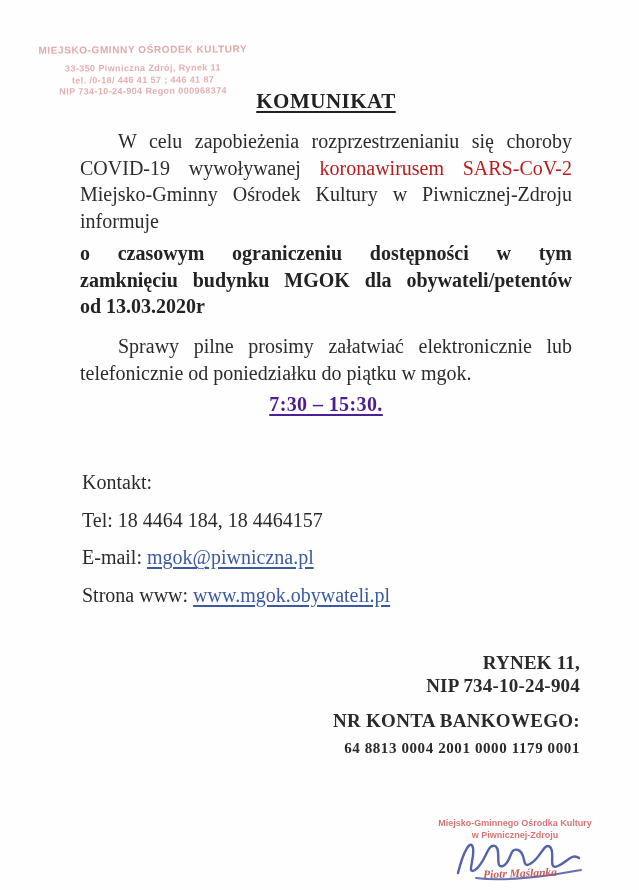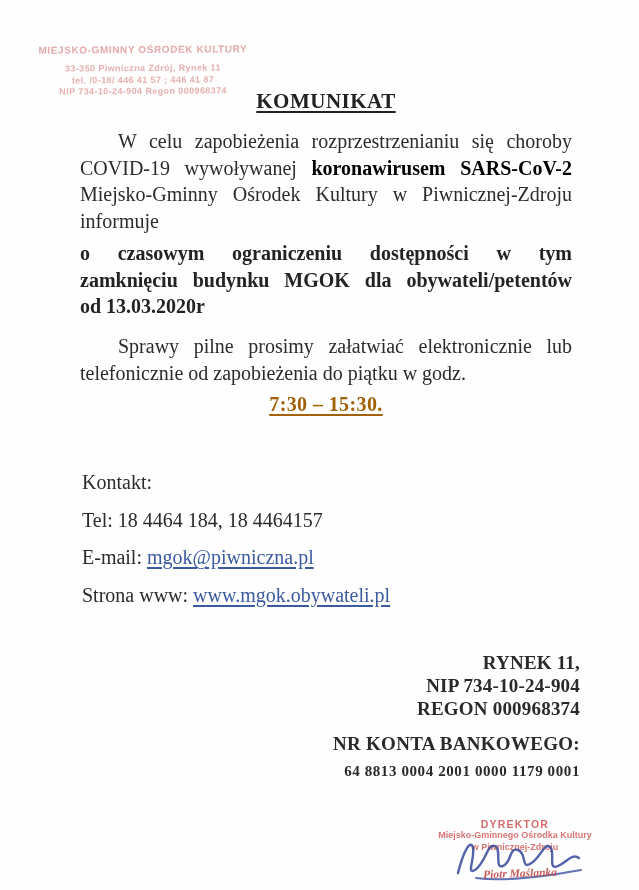--- a/index.html
+++ b/index.html
@@ -39,25 +39,25 @@
     text-decoration:underline;text-decoration-thickness:2px;text-underline-offset:3px;
     letter-spacing:.5px;
   }
   .para{position:absolute;left:80px;width:492px;font-size:20px;line-height:26.5px;}
   .para1{top:128px;}
   .para2{top:240px;font-weight:bold;color:#232323;}
   .para3{top:333px;}
   .jline{text-align:justify;text-align-last:justify;}
   .lline{text-align:left;}
   .indent{padding-left:38px;}
-  .b{font-weight:bold;color:#000000;}
+  .b{font-weight:normal;color:#b91c1c;}
 
   .hours{
     position:absolute;left:80px;top:393px;width:492px;
-    text-align:center;font-weight:bold;font-size:20px;color:#a16207;
+    text-align:center;font-weight:bold;font-size:20px;color:#4c1d95;
     text-decoration:underline;text-decoration-thickness:1.8px;text-underline-offset:3px;
     letter-spacing:.4px;
   }
 
   
   .contact{position:absolute;left:82px;top:468px;width:460px;font-size:20px;}
   .contact .c-line{height:37.5px;line-height:28px;}
   .link{
     color:var(--link-blue);
     text-decoration:underline;text-underline-offset:3px;
@@ -112,42 +112,40 @@
   </div>
 
   <div class="para para2">
     <div class="jline">o czasowym ograniczeniu dostępności w tym</div>
     <div class="jline">zamknięciu budynku MGOK dla obywateli/petentów</div>
     <div class="lline">od 13.03.2020r</div>
   </div>
 
   <div class="para para3">
     <div class="jline indent">Sprawy pilne prosimy załatwiać elektronicznie lub</div>
-    <div class="lline">telefonicznie od zapobieżenia do piątku w godz.</div>
+    <div class="lline">telefonicznie od poniedziałku do piątku w mgok.</div>
   </div>
 
   <div class="hours">7:30 – 15:30.</div>
 
   <div class="contact">
     <div class="c-line">Kontakt:</div>
     <div class="c-line">Tel: 18 4464 184, 18 4464157</div>
     <div class="c-line"><span>E-mail: </span><a class="link">mgok@piwniczna.pl</a></div>
     <div class="c-line"><span>Strona www: </span><a class="link">www.mgok.obywateli.pl</a></div>
   </div>
 
   <div class="address">
     <div>RYNEK 11,</div>
     <div>NIP 734-10-24-904</div>
-    <div>REGON 000968374</div>
     <div class="bank-heading">NR KONTA BANKOWEGO:</div>
     <div class="bank-account">64 8813 0004 2001 0000 1179 0001</div>
   </div>
 
   <div class="stamp-bottom">
-    <div class="sb-title">DYREKTOR</div>
     <div class="sb-line">Miejsko-Gminnego Ośrodka Kultury</div>
     <div class="sb-line">w Piwnicznej-Zdroju</div>
   </div>
 
   <svg class="signature" width="145" height="52" viewBox="0 0 145 52">
     <path d="M10,40 C16,16 23,6 25,15 C27,26 18,42 27,37 C38,30 39,10 47,13 C54,16 46,36 55,33 C64,29 61,14 70,17 C79,20 73,36 82,31 C93,25 96,9 102,14 C108,19 99,38 110,33 C119,29 124,20 131,25" fill="none" stroke="var(--signature-blue)" stroke-width="2.4" stroke-linecap="round" opacity="0.88"></path>
     <path d="M28,45 C58,49 100,43 133,37" fill="none" stroke="var(--signature-blue)" stroke-width="2" stroke-linecap="round" opacity="0.8"></path>
   </svg>
 
   <div class="sb-name">Piotr Maślanka</div>

